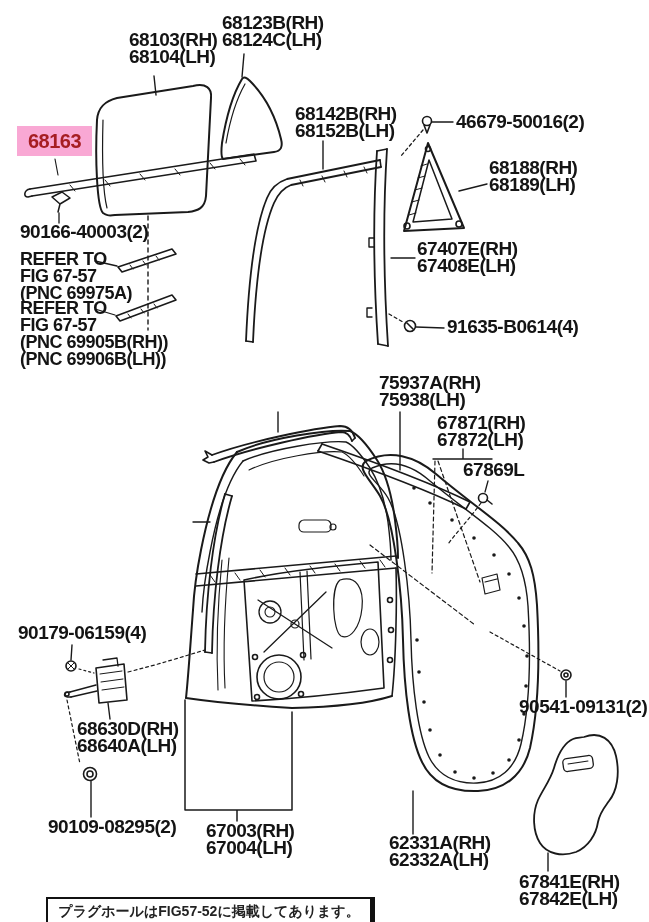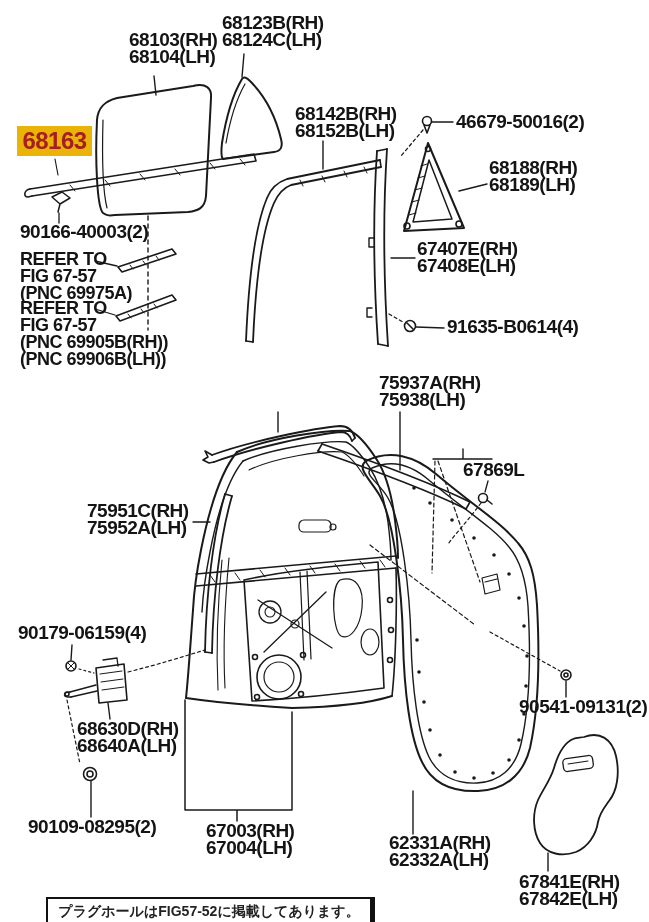--- a/index.html
+++ b/index.html
@@ -2,23 +2,23 @@
 <html><head>
 <meta charset="utf-8">
 <style>
   html,body{margin:0;padding:0;background:#888;}
   #stage{position:relative;width:649px;height:922px;background:#ffffff;overflow:hidden;
          font-family:"Liberation Sans", sans-serif;}
   #art{position:absolute;left:0;top:0;}
   .lbl{position:absolute;font-weight:bold;font-size:19px;line-height:17px;
        letter-spacing:-0.5px;color:#141414;white-space:nowrap;}
   .lbl div{height:17px;}
-  #hl{position:absolute;left:17px;top:126px;width:75px;height:30px;background:#eab308;
+  #hl{position:absolute;left:17px;top:126px;width:75px;height:30px;background:#f9a8d4;
       display:flex;align-items:center;justify-content:center;
-      font-weight:bold;font-size:24px;color:#a61e22;letter-spacing:-0.5px;}
+      font-weight:bold;font-size:20px;color:#a61e22;letter-spacing:-0.5px;}
   #footerbox{position:absolute;left:46px;top:897px;width:322px;height:25px;
       border:2px solid #111;border-right:5px solid #111;display:flex;align-items:center;
       justify-content:center;font-weight:bold;font-size:14px;color:#222;white-space:nowrap;}
 </style>
 </head>
 <body>
 
 <div id="stage">
 
 <svg id="art" width="649" height="922" viewBox="0 0 649 922" fill="none" stroke="#1a1a1a" stroke-width="1.6" stroke-linecap="round" stroke-linejoin="round">
@@ -280,35 +280,35 @@
     <div>67407E(RH)</div>
     <div>67408E(LH)</div>
   </div>
   <div class="lbl" style="left:447px;top:318px">
     <div>91635-B0614(4)</div>
   </div>
   <div class="lbl" style="left:379px;top:374px">
     <div>75937A(RH)</div>
     <div>75938(LH)</div>
   </div>
+  <div class="lbl" style="left:437px;top:414px">
+    <div>67871(RH)</div>
+    <div>67872(LH)</div>
+  </div>
   <div class="lbl" style="left:463px;top:461px">
     <div>67869L</div>
-  </div>
-  <div class="lbl" style="left:87px;top:502px">
-    <div>75951C(RH)</div>
-    <div>75952A(LH)</div>
   </div>
   <div class="lbl" style="left:18px;top:624px">
     <div>90179-06159(4)</div>
   </div>
   <div class="lbl" style="left:77px;top:720px">
     <div>68630D(RH)</div>
     <div>68640A(LH)</div>
   </div>
-  <div class="lbl" style="left:28px;top:818px">
+  <div class="lbl" style="left:48px;top:818px">
     <div>90109-08295(2)</div>
   </div>
   <div class="lbl" style="left:206px;top:822px">
     <div>67003(RH)</div>
     <div>67004(LH)</div>
   </div>
   <div class="lbl" style="left:389px;top:834px">
     <div>62331A(RH)</div>
     <div>62332A(LH)</div>
   </div>

